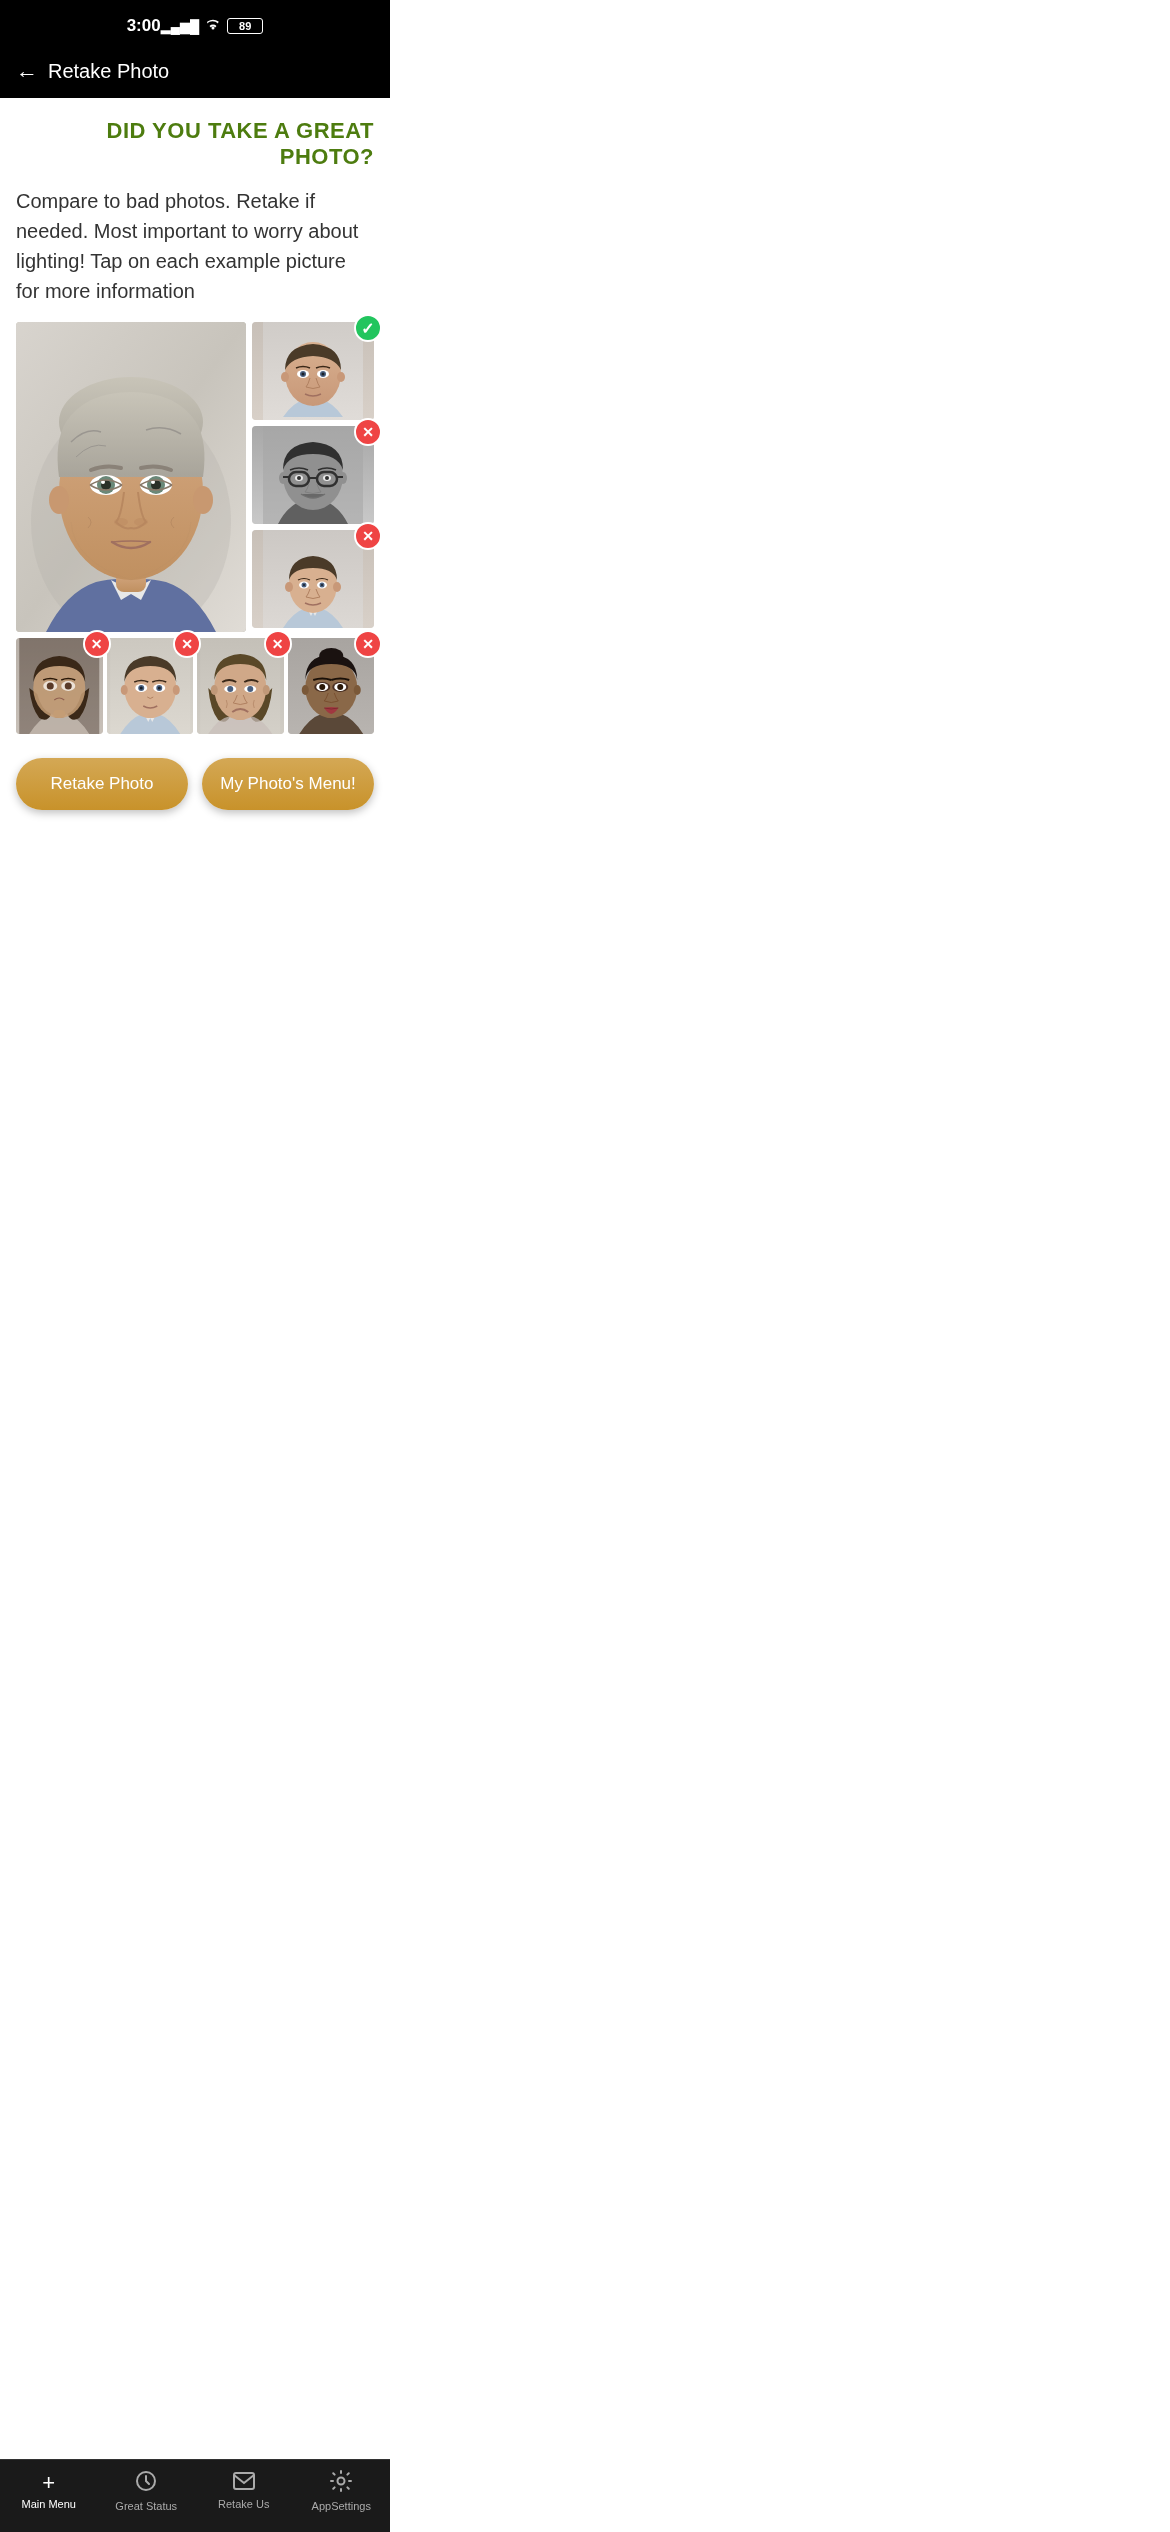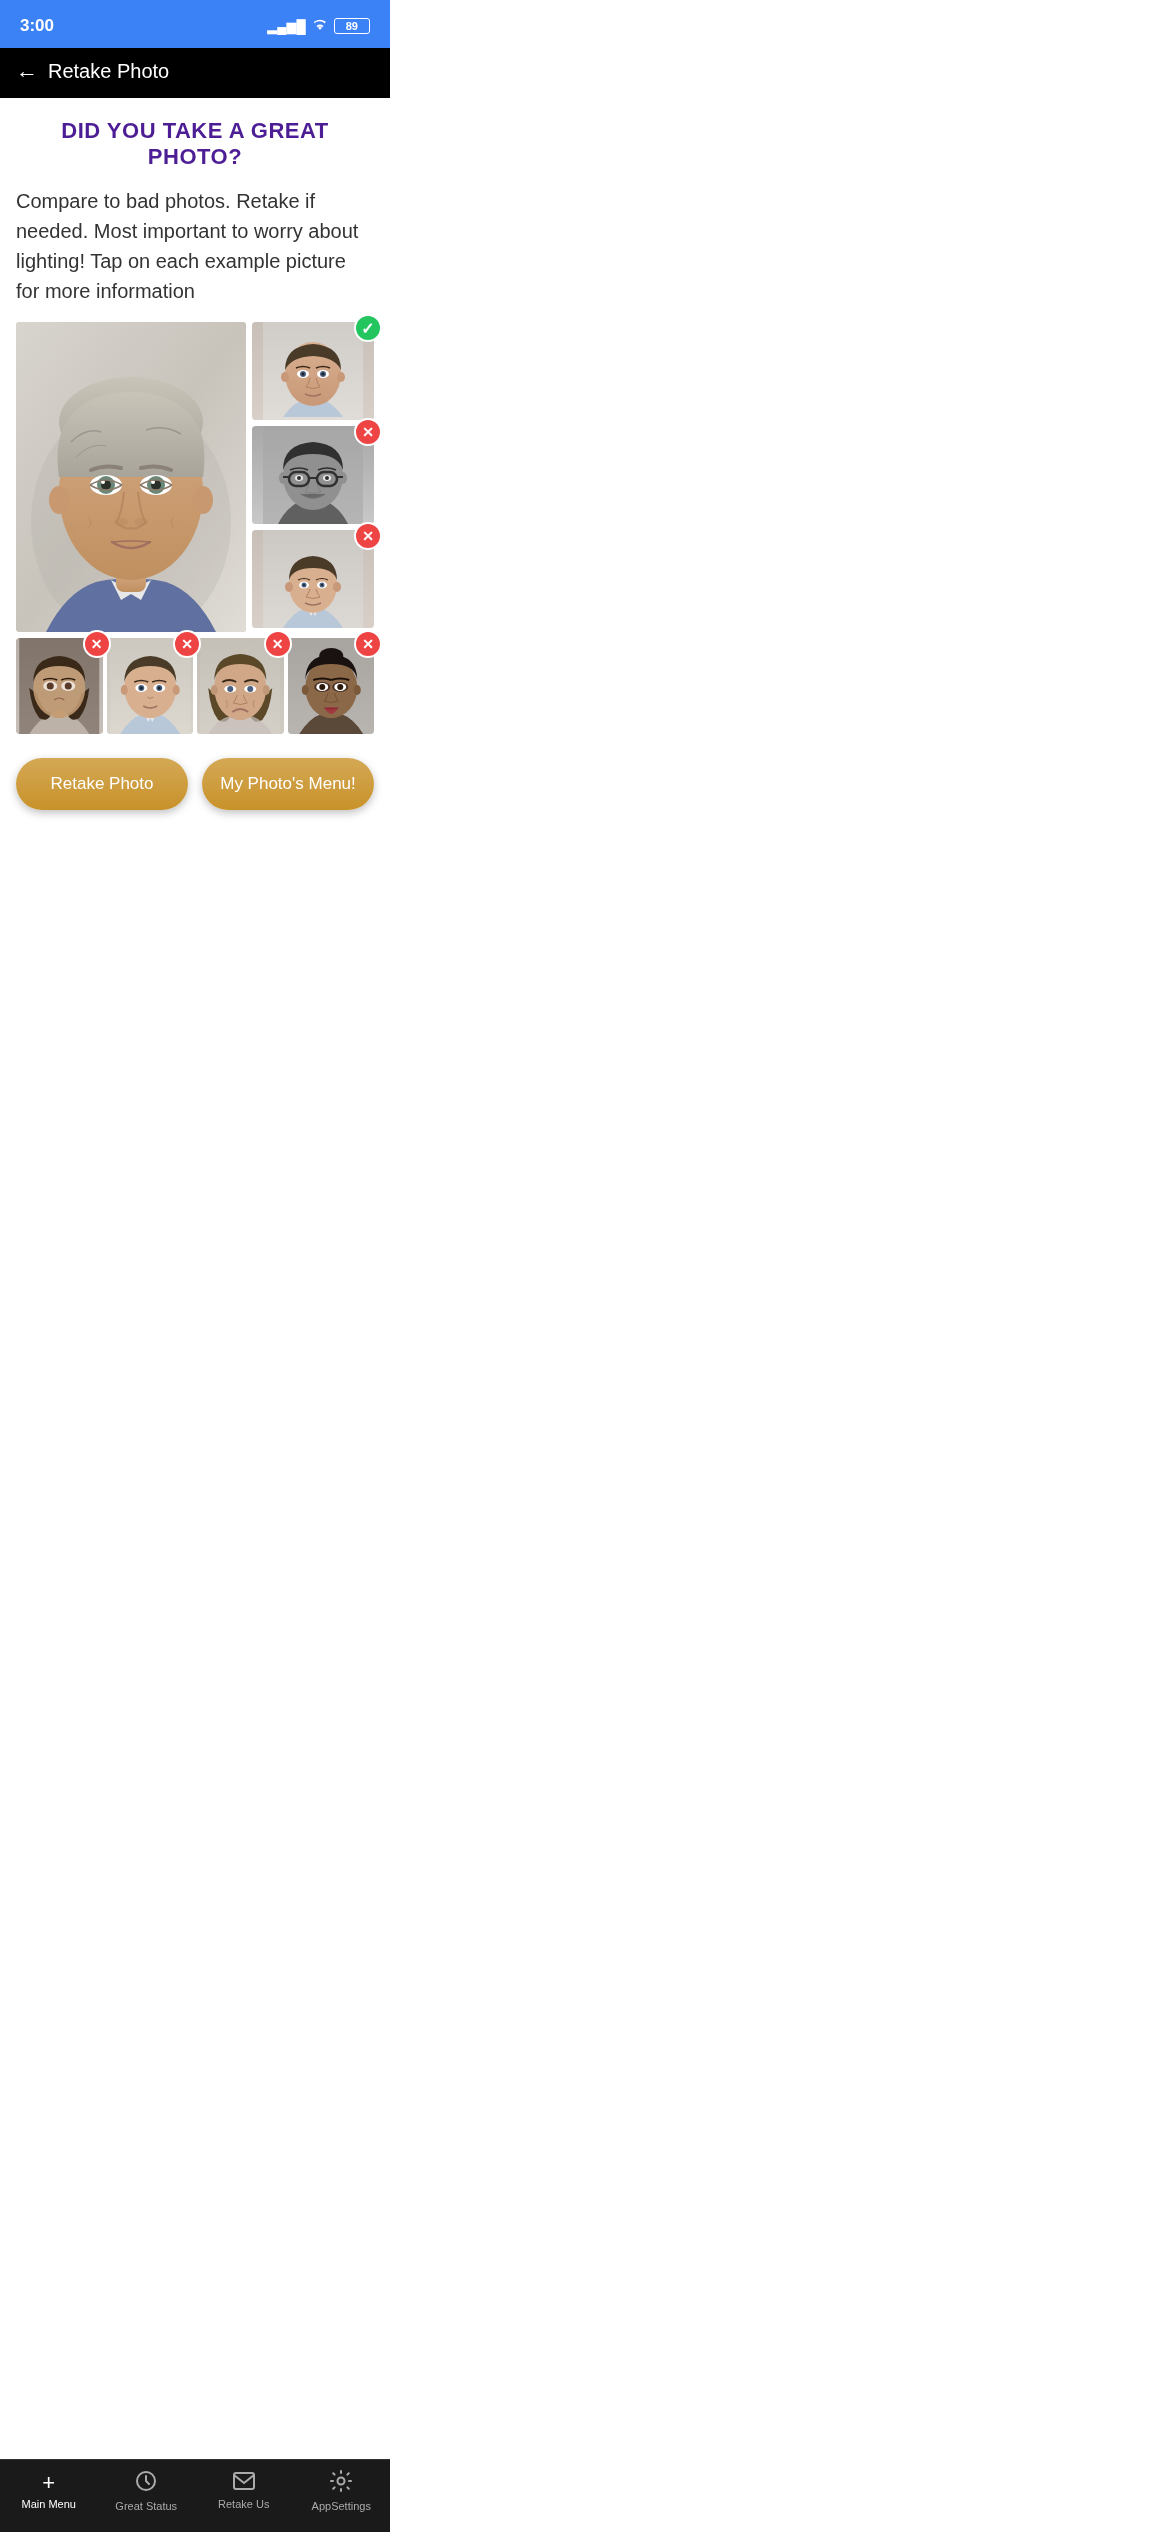--- a/index.html
+++ b/index.html
@@ -9,24 +9,24 @@
       width: 390px;
       min-height: 844px;
       background: #fff;
       font-family: -apple-system, BlinkMacSystemFont, 'Helvetica Neue', Arial, sans-serif;
       position: relative;
       overflow-x: hidden;
     }
 
     
     .status-bar {
-      background: #3b82f6;
+      background: #000000;
       color: #fff;
       display: flex;
-      justify-content: space-between;
+      justify-content: center;
       align-items: center;
       padding: 12px 20px 8px;
       height: 48px;
     }
     .status-time {
       font-size: 17px;
       font-weight: 600;
     }
     .status-icons {
       display: flex;
@@ -60,22 +60,22 @@
       font-weight: 500;
     }
 
     
     .content {
       padding: 20px 16px 10px;
       background: #fff;
     }
 
     .page-heading {
-      text-align: center;
-      color: #4c1d95;
+      text-align: right;
+      color: #4d7c0f;
       font-size: 22px;
       font-weight: 700;
       letter-spacing: 0.5px;
       margin-bottom: 16px;
       text-transform: uppercase;
     }
 
     .description {
       font-size: 20px;
       color: #333;

